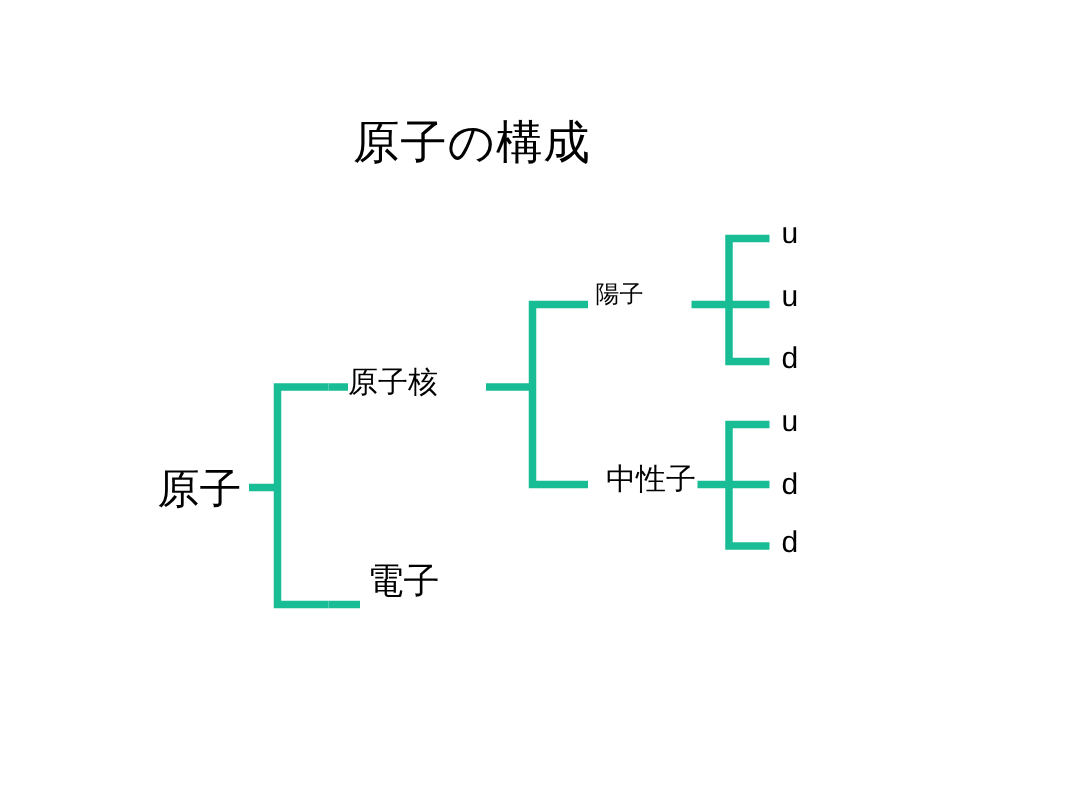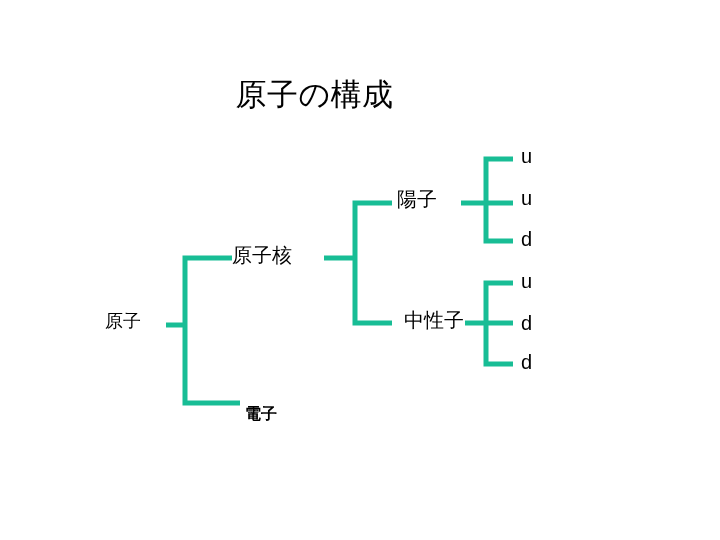--- a/index.html
+++ b/index.html
@@ -40,41 +40,40 @@
     font-size: 31px;
     line-height: 1.2;
     letter-spacing: 0.5px;
     color: #000000;
   }
 
   
   #label-atom {
     left: 105px;
     top: 312px;
-    font-size: 18px;
+    font-size: 28px;
   }
 
   
   #label-nucleus {
     left: 232px;
     top: 245px;
     font-size: 20px;
   }
   #label-electron {
     left: 245px;
-    top: 406px;
-    font-size: 16px;
-    font-weight: bold;
+    top: 376px;
+    font-size: 24px;
   }
 
   
   #label-proton {
     left: 397px;
     top: 189px;
-    font-size: 20px;
+    font-size: 16px;
   }
   #label-neutron {
     left: 404px;
     top: 310px;
     font-size: 20px;
   }
 
   
   .quark-label {
     left: 521px;

